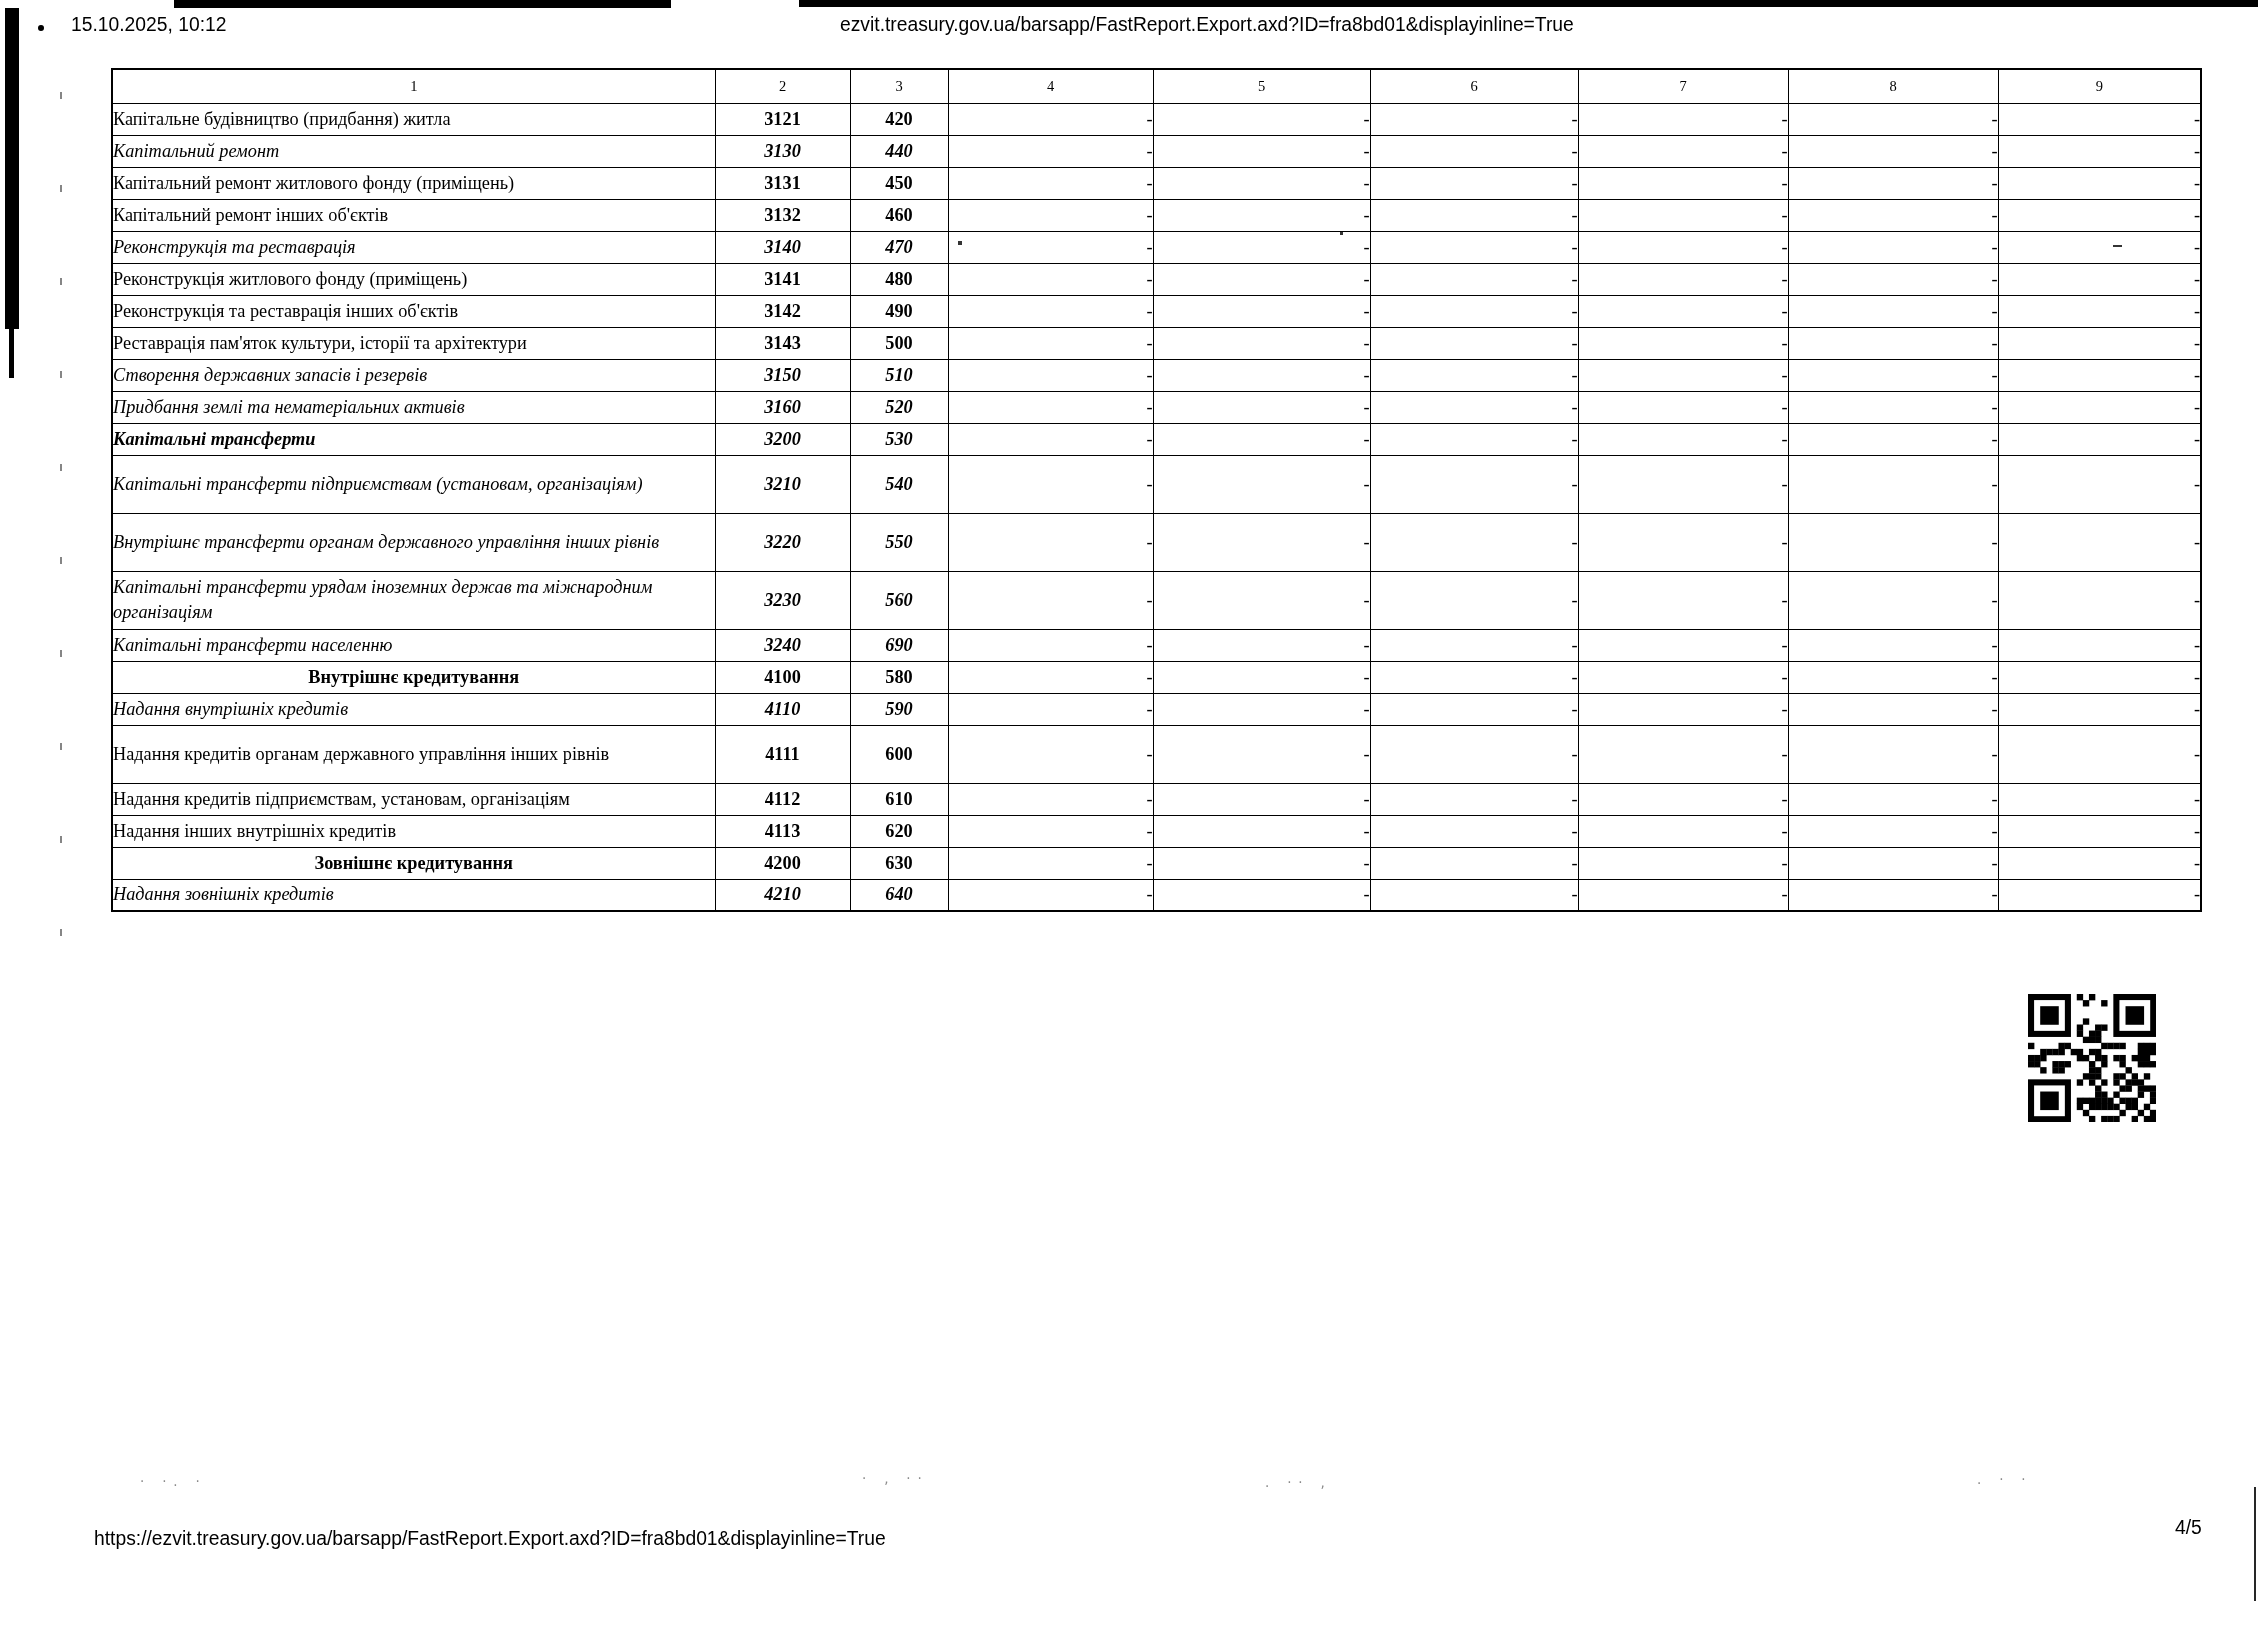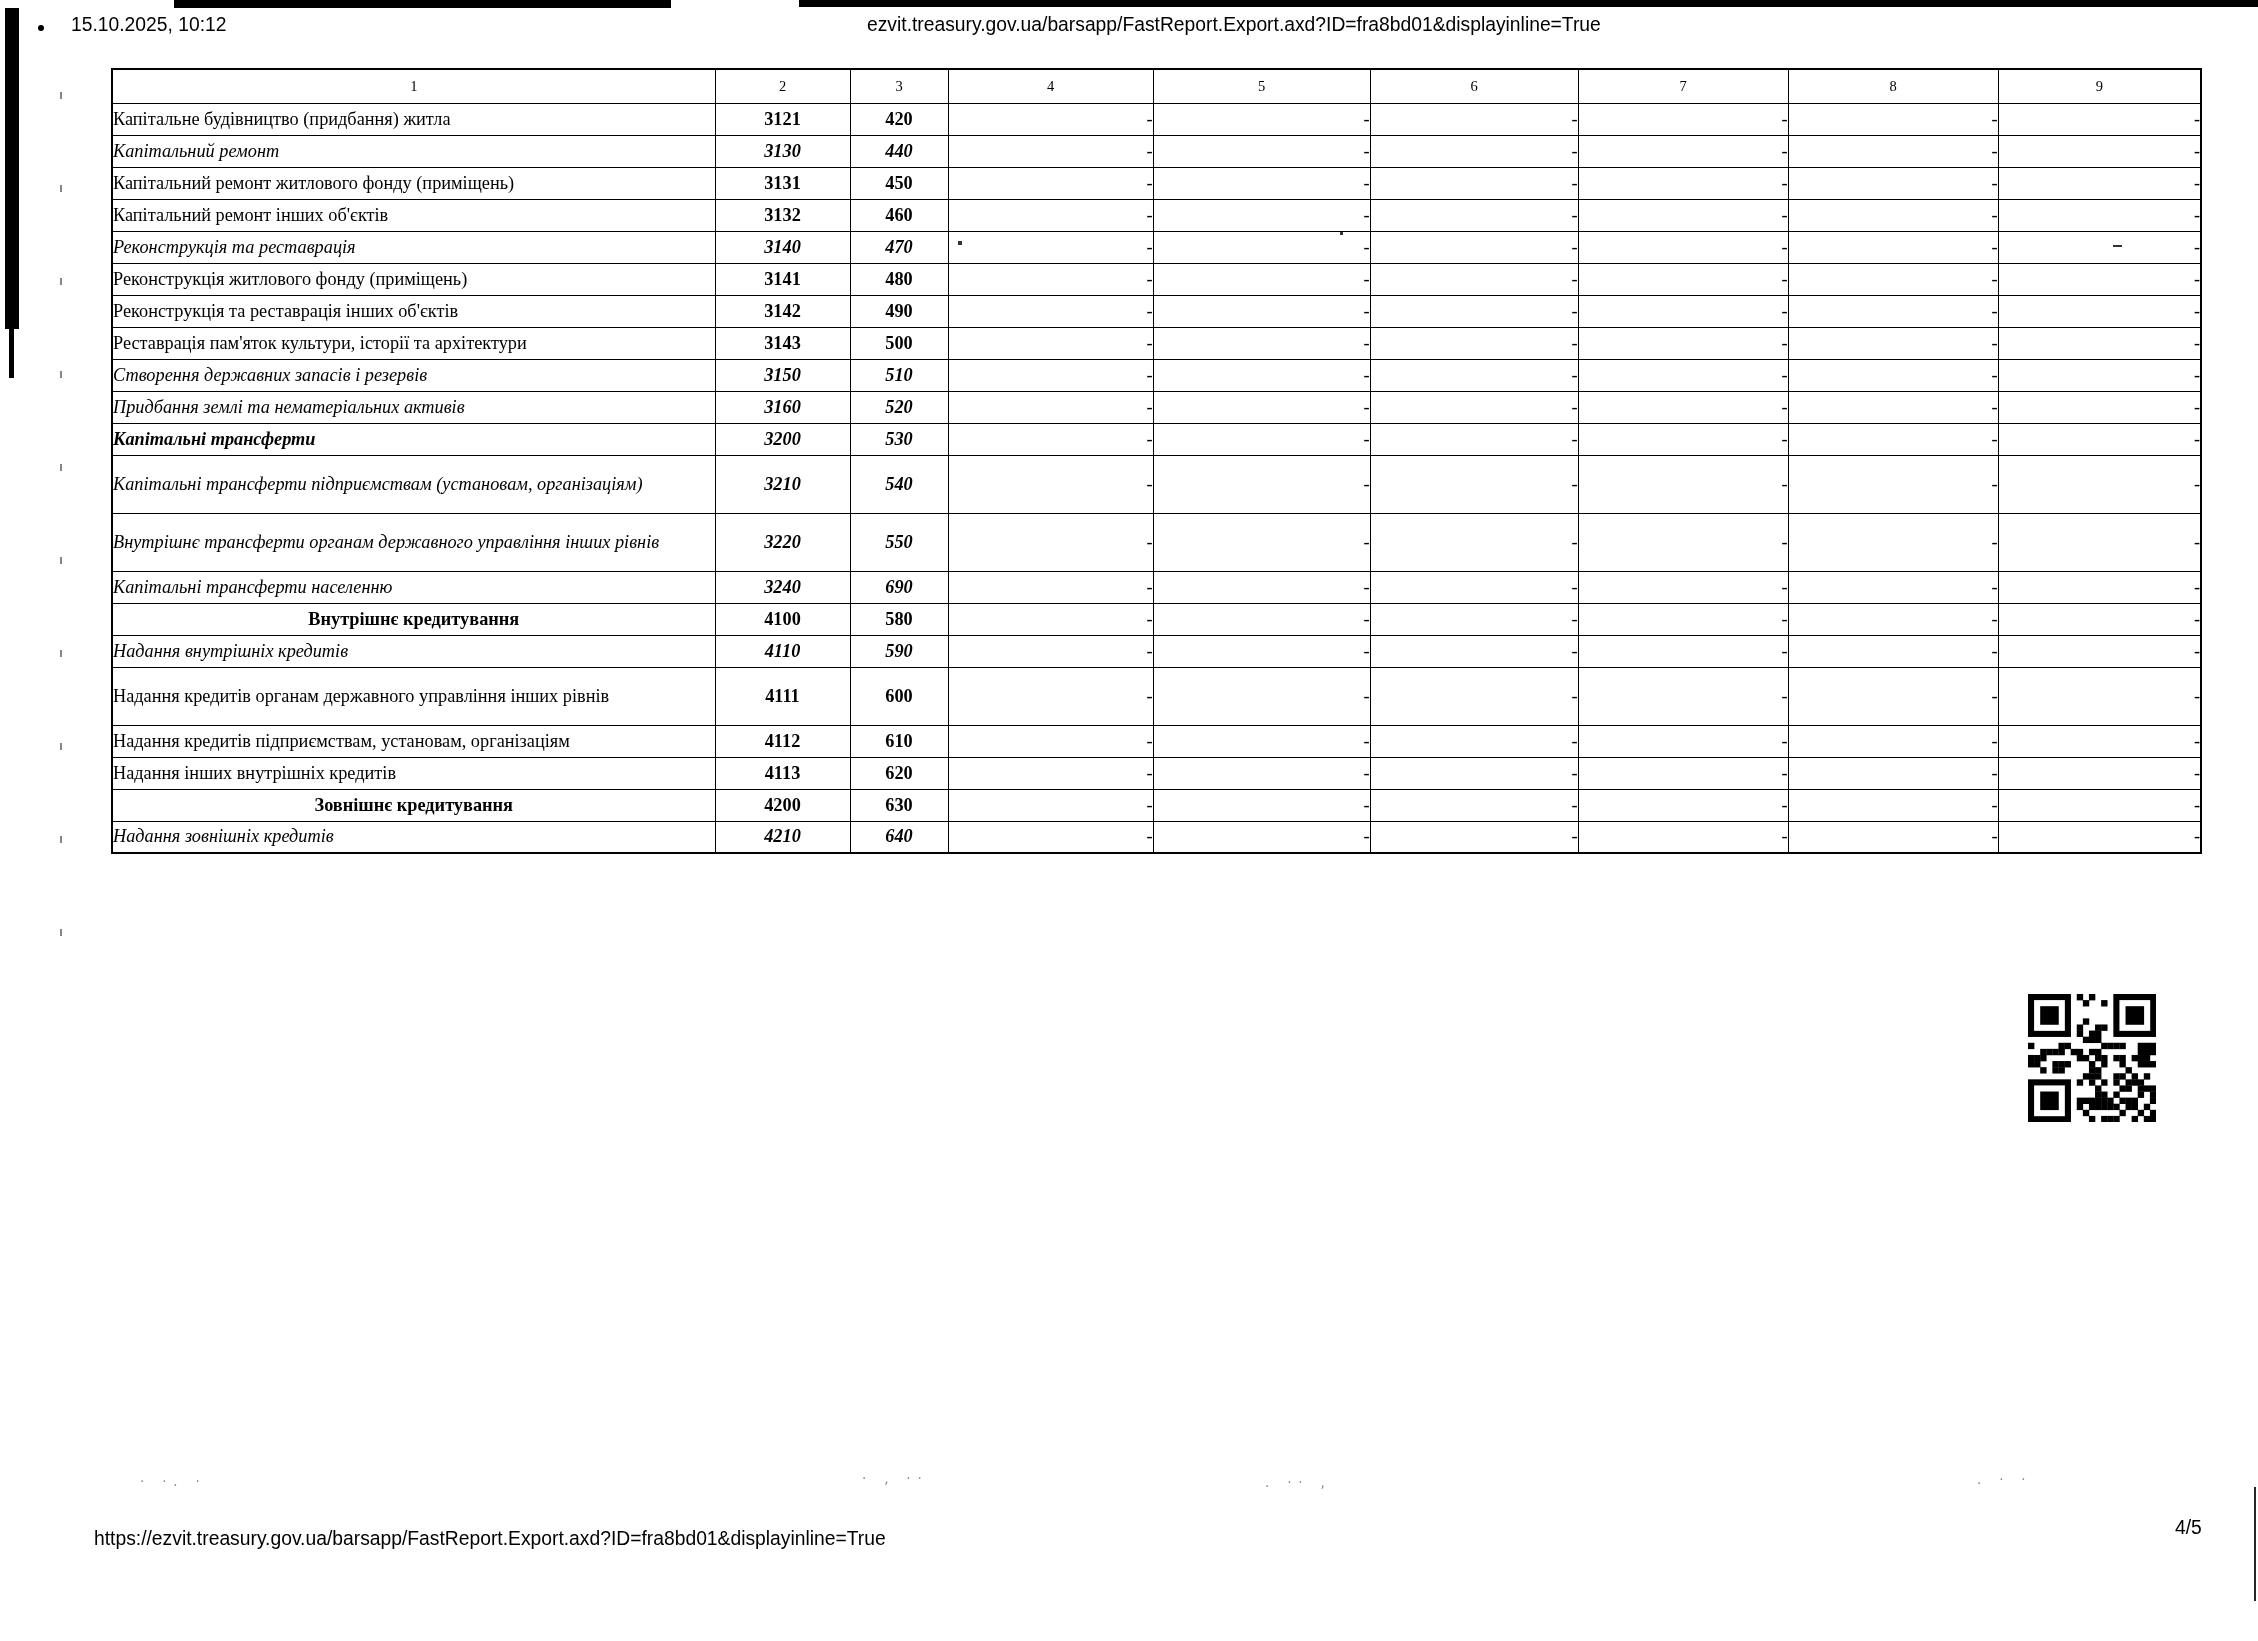--- a/index.html
+++ b/index.html
@@ -10,21 +10,21 @@
   
   .bar{background:#000;position:absolute;}
   #left-dash-line{position:absolute;left:60px;top:92px;width:1.9px;height:879px;opacity:.55;
     background:repeating-linear-gradient(180deg,#222 0 6.8px,transparent 6.8px 93px);}
   .speck{position:absolute;background:#111;opacity:.85;}
   .noise{position:absolute;color:#8a8a8a;font-size:13.5px;letter-spacing:6.8px;font-family:"DejaVu Sans",sans-serif;}
 
   
   #hdr-date{left:71px;top:13.5px;font-size:19.3px;}
   #hdr-bullet{left:38px;top:25px;width:5.8px;height:5.8px;border-radius:50%;background:#000;}
-  #hdr-url{left:867px;top:13.5px;font-size:19.3px;}
+  #hdr-url{left:840px;top:13.5px;font-size:19.3px;}
   #ftr-url{left:94px;top:1528px;font-size:19.3px;}
   #ftr-page{left:2175px;top:1517px;font-size:19.3px;}
 
   
   #doc-table{position:absolute;left:111px;top:68px;border-collapse:collapse;table-layout:fixed;
     font-family:"Liberation Serif",serif;border:2.9px solid #000;}
   #doc-table th,#doc-table td{border:1.9px solid #000;overflow:hidden;vertical-align:middle;padding:0;}
   #doc-table th{font-weight:normal;font-size:14.5px;}
   tr.h{height:34px;}
   tr.r-s{height:32px;margin-top:12px;}
@@ -211,20 +211,31 @@
         <td class="cv">-</td>
         <td class="cv">-</td>
         <td class="cv">-</td>
         <td class="cv">-</td>
         <td class="cv">-</td>
       </tr>
       <tr class="r-t">
         <td class="c1 it">Внутрішнє трансферти органам державного управління інших рівнів</td>
         <td class="cc it">3220</td>
         <td class="cc it">550</td>
+        <td class="cv">-</td>
+        <td class="cv">-</td>
+        <td class="cv">-</td>
+        <td class="cv">-</td>
+        <td class="cv">-</td>
+        <td class="cv">-</td>
+      </tr>
+      <tr class="r-t">
+        <td class="c1 it">Капітальні трансферти урядам іноземних держав та міжнародним організаціям</td>
+        <td class="cc it">3230</td>
+        <td class="cc it">560</td>
         <td class="cv">-</td>
         <td class="cv">-</td>
         <td class="cv">-</td>
         <td class="cv">-</td>
         <td class="cv">-</td>
         <td class="cv">-</td>
       </tr>
       <tr class="r-s">
         <td class="c1 it">Капітальні трансферти населенню</td>
         <td class="cc it">3240</td>

